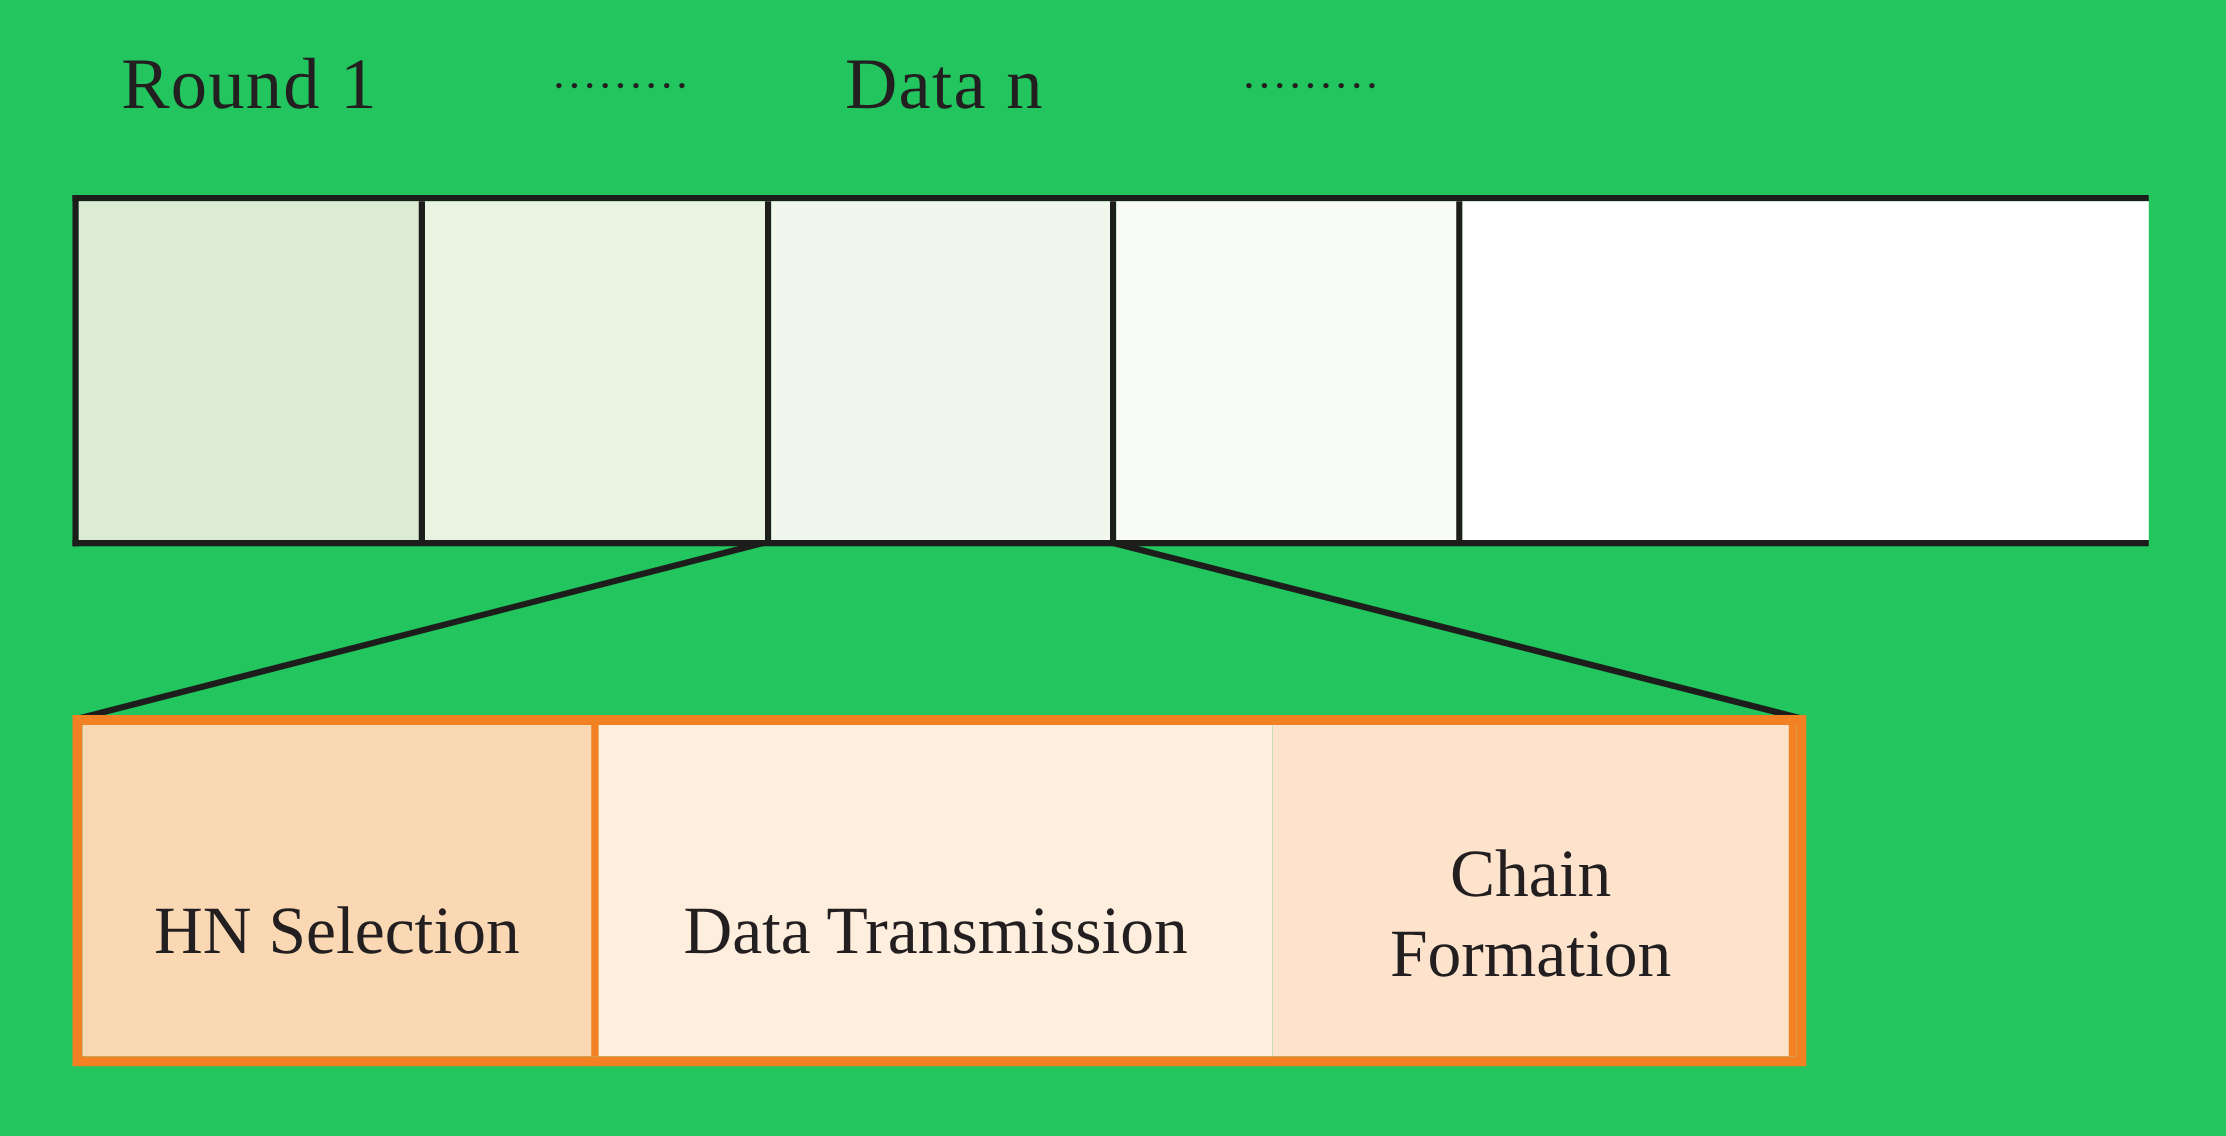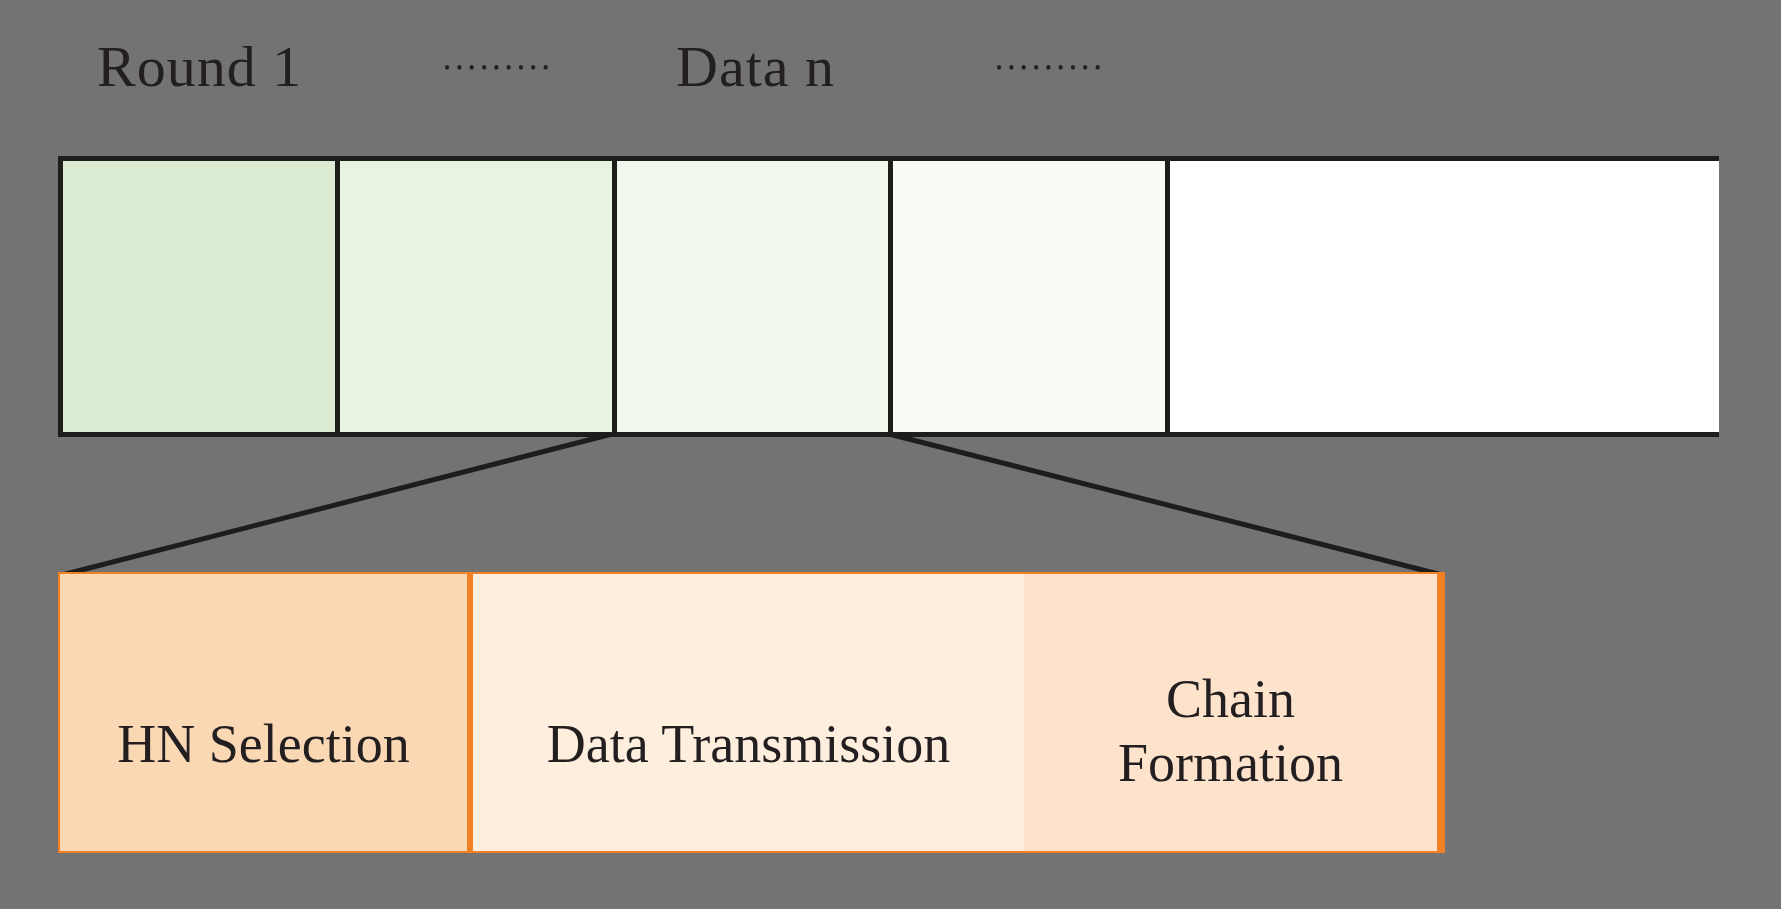--- a/index.html
+++ b/index.html
@@ -1,20 +1,20 @@
 <!DOCTYPE html>
 <html><head>
 <meta charset="utf-8">
 <style>
   html, body { margin: 0; padding: 0; background: #ffffff; }
   .canvas {
     position: relative;
     width: 1781px;
     height: 909px;
-    background: #737373;
+    background: #22c55e;
     overflow: hidden;
     font-family: "Liberation Serif", "DejaVu Serif", serif;
   }
 
   
   .round-label {
     position: absolute;
     top: 34px;
     font-size: 58px;
     line-height: 1.15;
@@ -67,21 +67,21 @@
 
   
   .detail {
     position: absolute;
     left: 58px;
     top: 572px;
     width: 1387px;
     height: 281px;
     box-sizing: border-box;
     display: flex;
-    border: 2px solid #be185d;
+    border: 8px solid #be185d;
   }
   .p-cell {
     box-sizing: border-box;
     height: 100%;
     display: flex;
     align-items: center;
     justify-content: center;
     text-align: center;
     font-size: 54px;
     line-height: 1.17;

